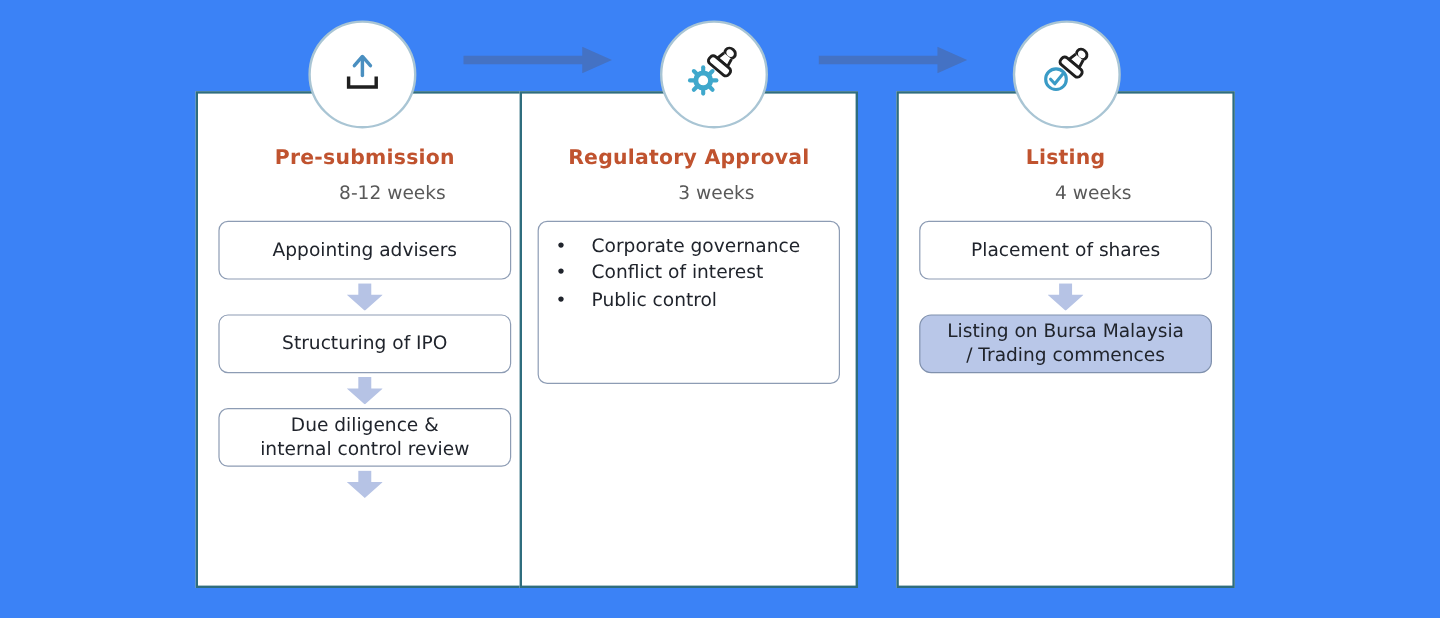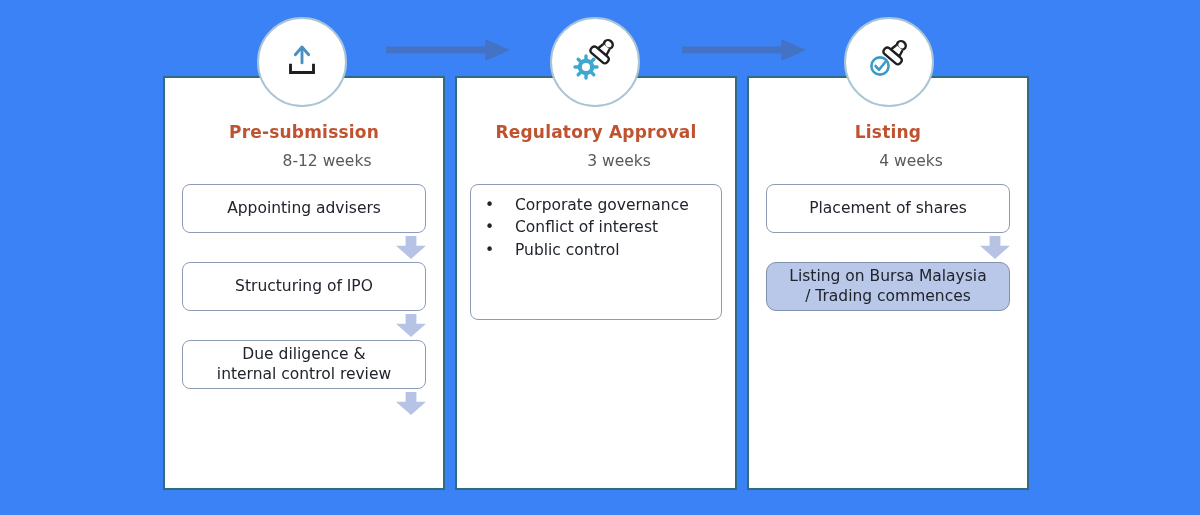--- a/index.html
+++ b/index.html
@@ -20,21 +20,21 @@
     height: 414px;
     border: 2px solid #2f6d7e;
     background: #ffffff;
     box-sizing: border-box;
     display: flex;
     flex-direction: column;
     align-items: center;
     padding: 44px 17px 0 17px;
   }
   .panel-1 { left: 163px; }
-  .panel-2 { left: 455px; }
+  .panel-2 { left: 433px; }
   .panel-3 { left: 747px; }
 
   .stage-title {
     font-size: 17px;
     font-weight: bold;
     color: #c0532f;
     letter-spacing: .2px;
     text-align: center;
   }
   .stage-duration {
@@ -43,21 +43,21 @@
     color: #595959;
     text-align: center;
     margin-left: 46px;
   }
 
   .steps {
     margin-top: 14px;
     width: 100%;
     display: flex;
     flex-direction: column;
-    align-items: flex-end;
+    align-items: center;
   }
   .step-box {
     width: 100%;
     box-sizing: border-box;
     min-height: 49px;
     border: 1.5px solid #8d9cb4;
     border-radius: 8px;
     background: #ffffff;
     display: flex;
     align-items: center;

